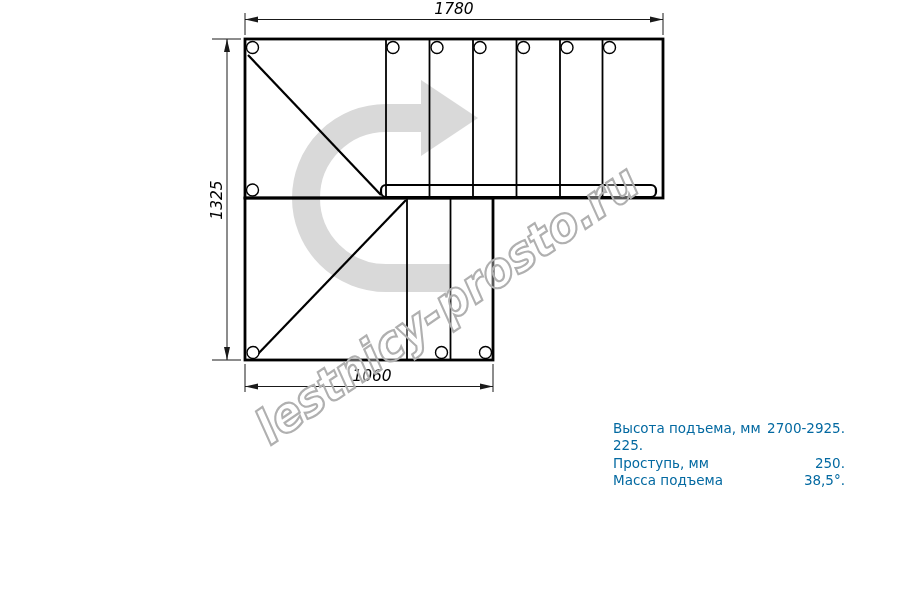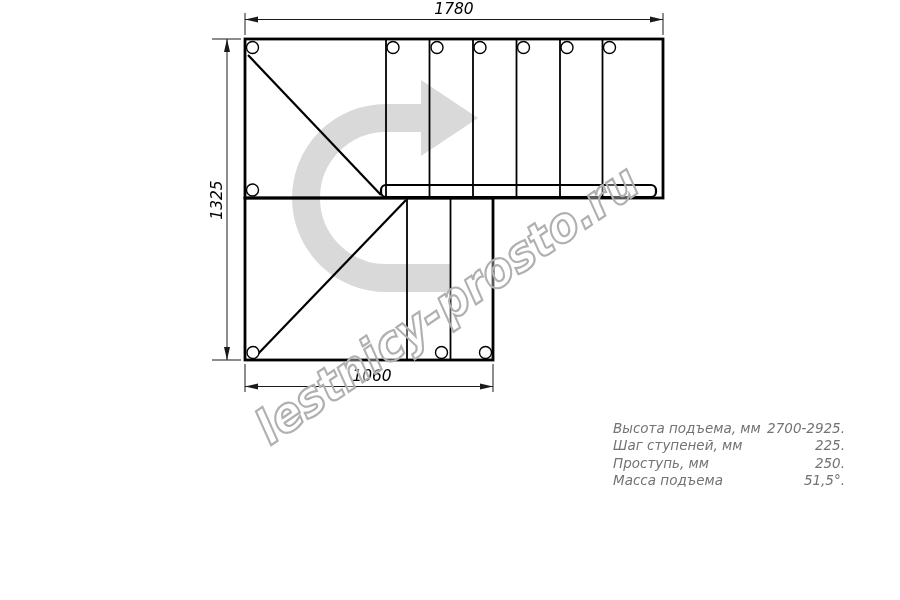--- a/index.html
+++ b/index.html
@@ -55,24 +55,23 @@
     fill: rgba(255, 255, 255, 0.35);
     stroke: #b0b0b0;
     stroke-width: 2.2;
   }
   .specs {
     position: absolute;
     left: 613px;
     top: 420px;
     width: 232px;
     font-family: "DejaVu Sans", sans-serif;
-    font-style: italic;
     font-size: 13.5px;
     line-height: 17.4px;
-    color: #737373;
+    color: #0369a1;
   }
   .spec-row {
     display: flex;
     justify-content: space-between;
     white-space: nowrap;
   }
   .spec-row .value {
     text-align: center;
   }
 </style>
@@ -147,26 +146,25 @@
 
     <text class="watermark-text" transform="translate(270,446) rotate(-34.5)" textLength="452" lengthAdjust="spacingAndGlyphs">lestnicy-prosto.ru</text>
   </svg>
 
   <div class="specs">
     <div class="spec-row">
       <span class="label">Высота подъема, мм</span>
       <span class="value">2700-2925.</span>
     </div>
     <div class="spec-row">
-      <span class="label">Шаг ступеней, мм</span>
       <span class="value">225.</span>
     </div>
     <div class="spec-row">
       <span class="label">Проступь, мм</span>
       <span class="value">250.</span>
     </div>
     <div class="spec-row">
       <span class="label">Масса подъема</span>
-      <span class="value">51,5°.</span>
+      <span class="value">38,5°.</span>
     </div>
   </div>
 
 </div>
 
 </body></html>

